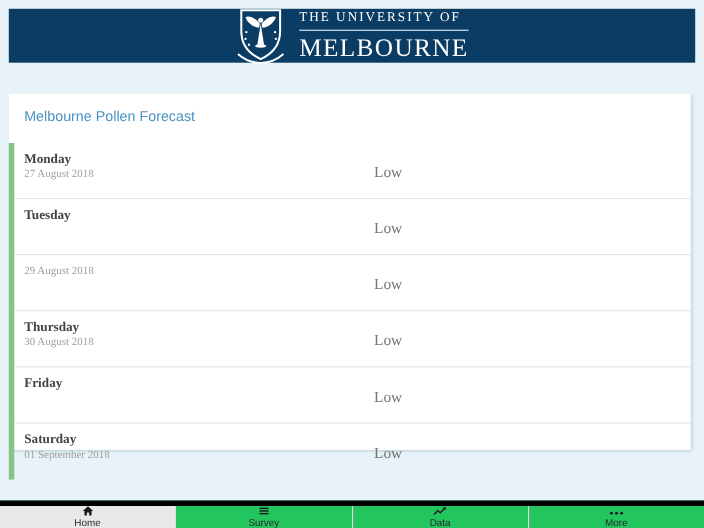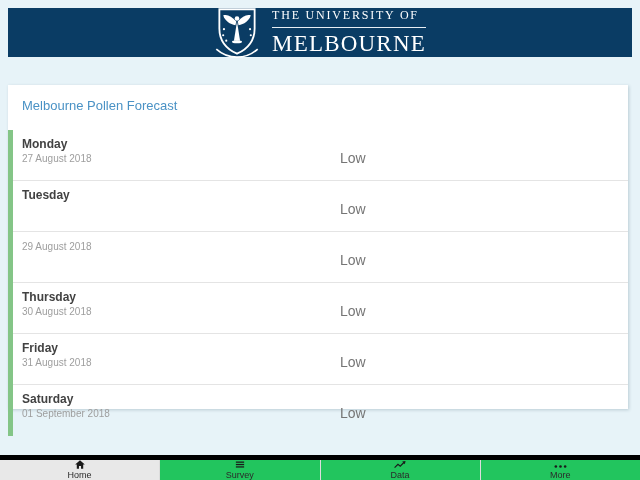--- a/index.html
+++ b/index.html
@@ -26,21 +26,21 @@
   .card{
     position:absolute;top:85px;left:8px;width:620px;height:324px;
     background:#ffffff;
     box-shadow:1px 1px 3px rgba(60,90,110,.25);
   }
   .card-title{
     margin:0;padding:13px 14px 16px;
     font-size:13px;font-weight:400;line-height:16px;
     color:var(--title-blue,#4a92c5);
   }
-  .rows{border-left:5px solid var(--level-low-green,#84c587);}
+  .rows{border-left:5px solid var(--level-low-green,#84c587);font-family:Liberation Serif, serif;}
   .row{
     position:relative;height:51px;box-sizing:border-box;
     padding:7px 0 0 9px;
   }
   .row:not(:last-child){border-bottom:1px solid #e4e4e4;}
   .day{font-size:12px;font-weight:700;color:#424242;line-height:14px;}
   .date{font-size:10px;color:#9e9e9e;line-height:12px;margin-top:2px;}
   .level{
     position:absolute;left:327px;top:20px;
     font-size:14px;color:#757575;
@@ -113,21 +113,20 @@
       </div>
 
       <div class="row">
         <div class="day">Thursday</div>
         <div class="date">30 August 2018</div>
         <div class="level">Low</div>
       </div>
 
       <div class="row">
         <div class="day">Friday</div>
-        <div class="date">31 August 2018</div>
         <div class="level">Low</div>
       </div>
 
       <div class="row">
         <div class="day">Saturday</div>
         <div class="date">01 September 2018</div>
         <div class="level">Low</div>
       </div>
 
     </div>

